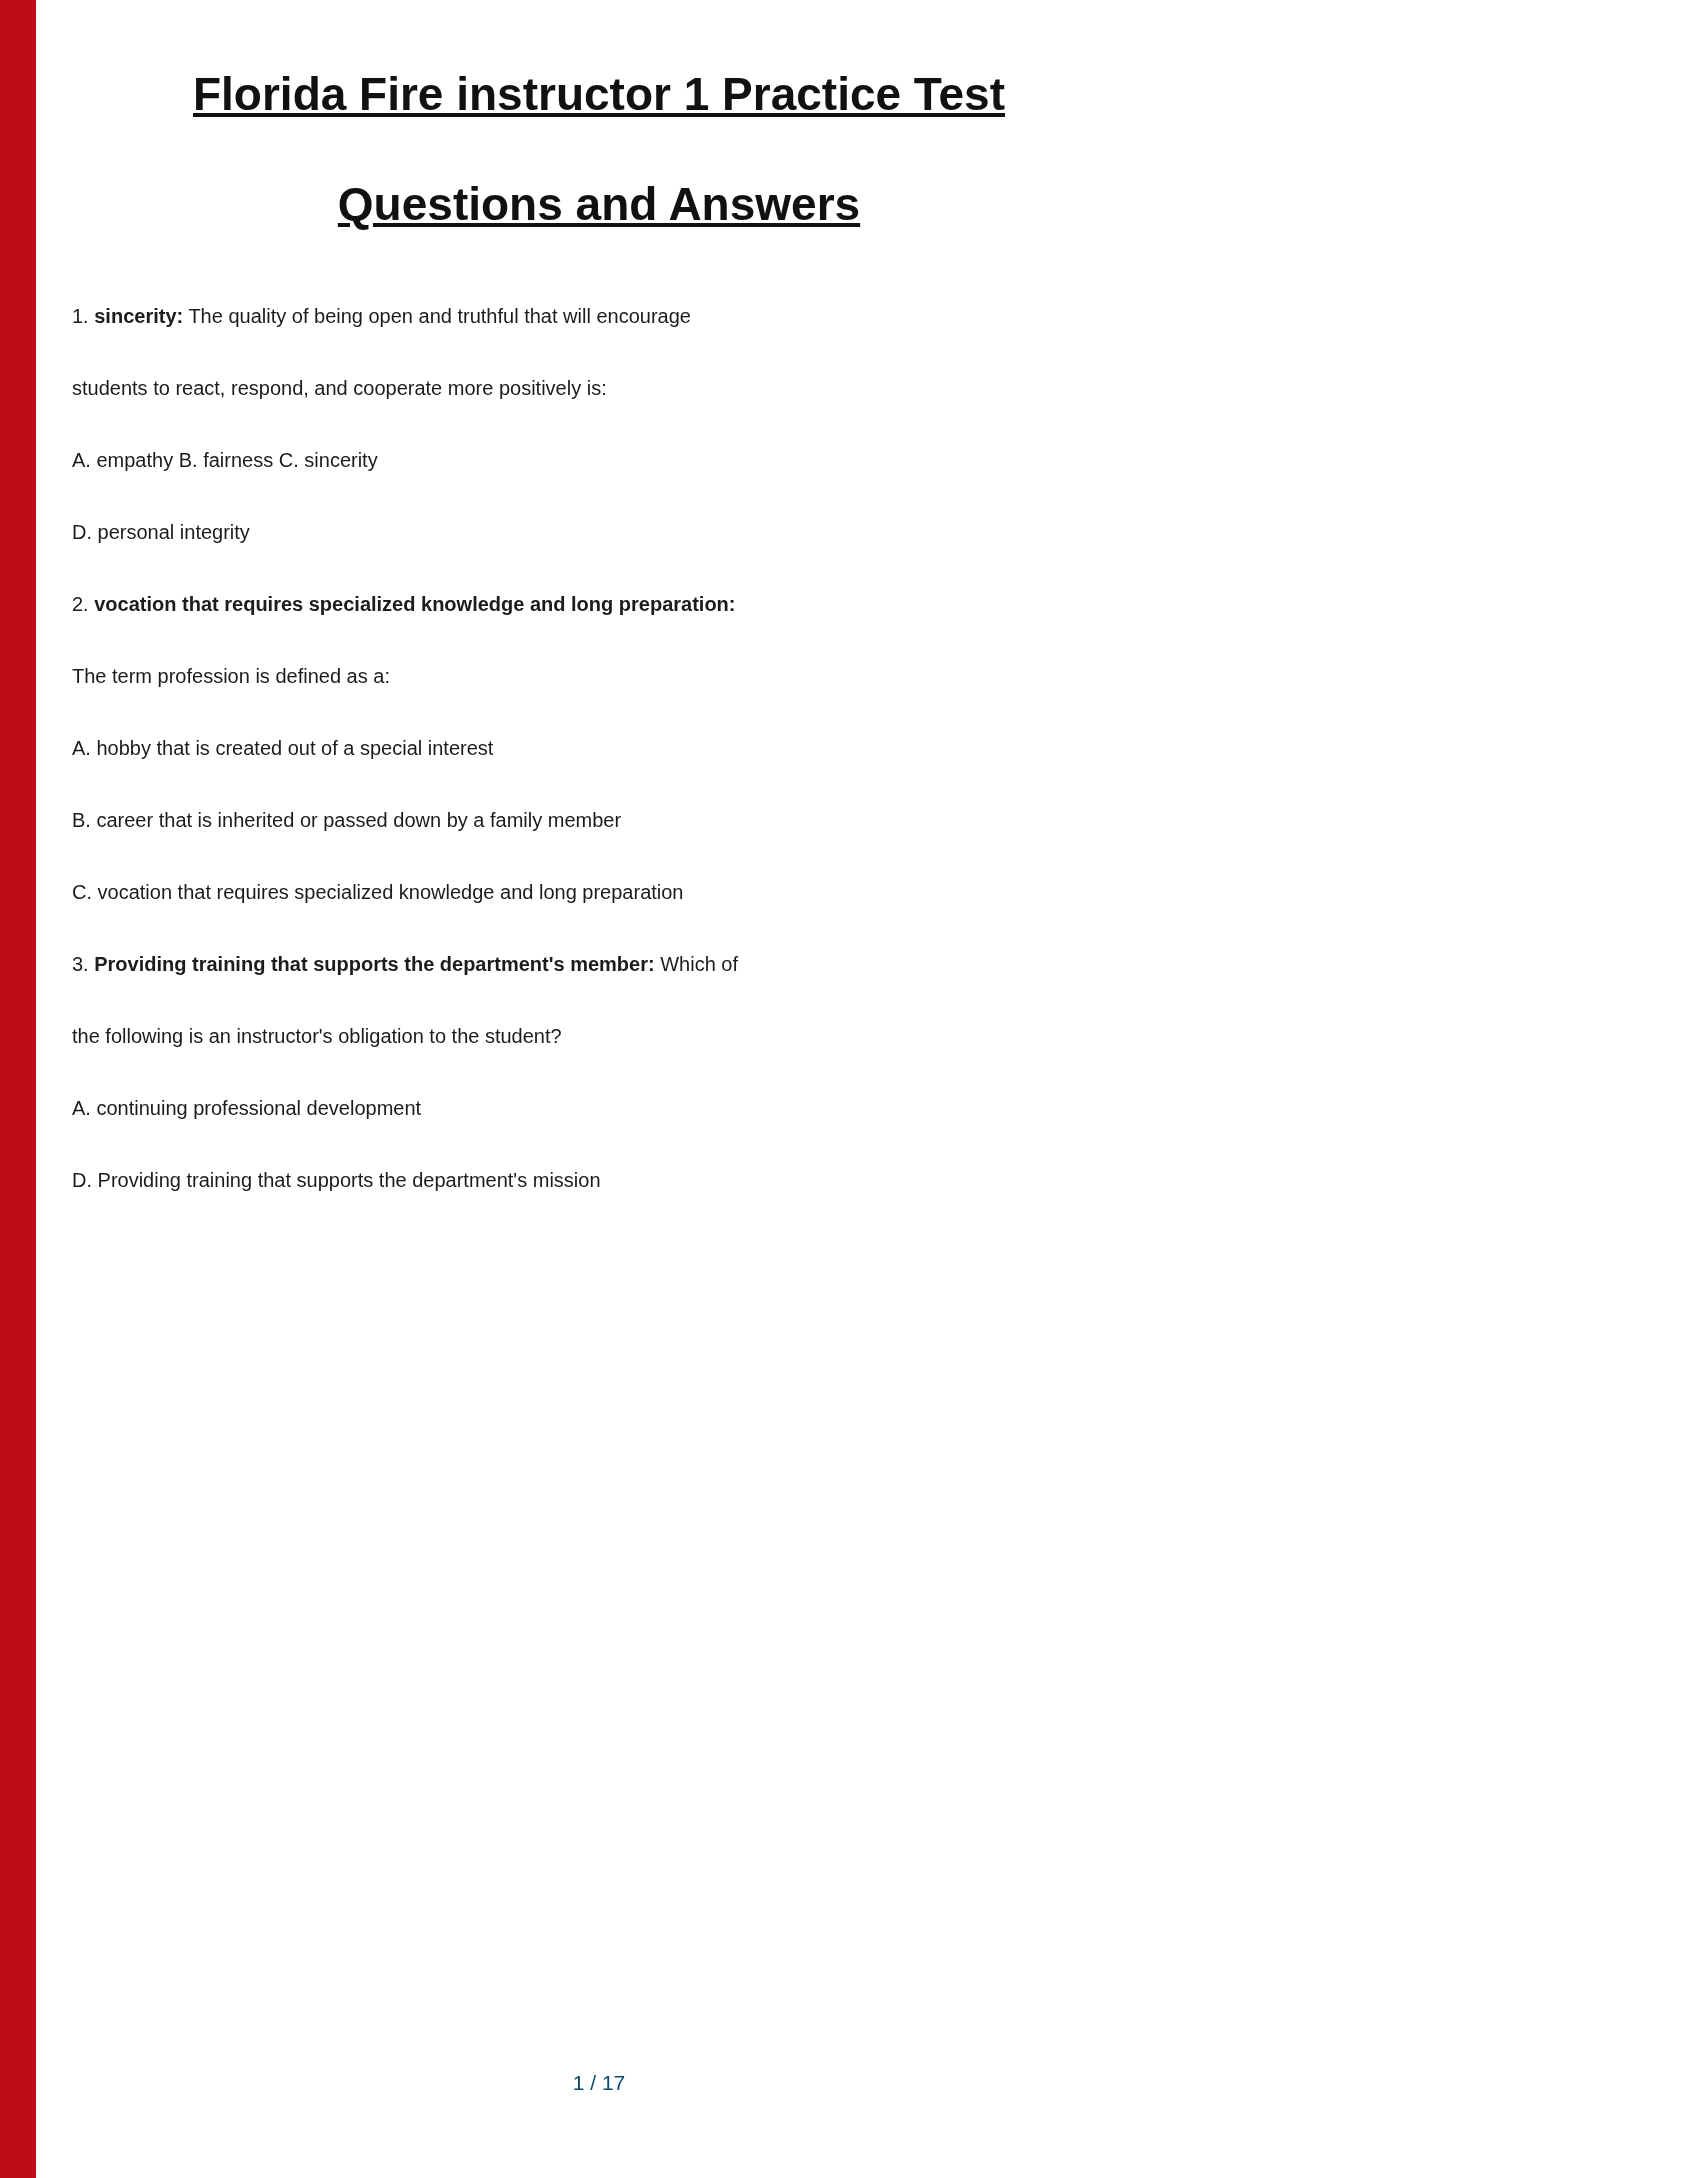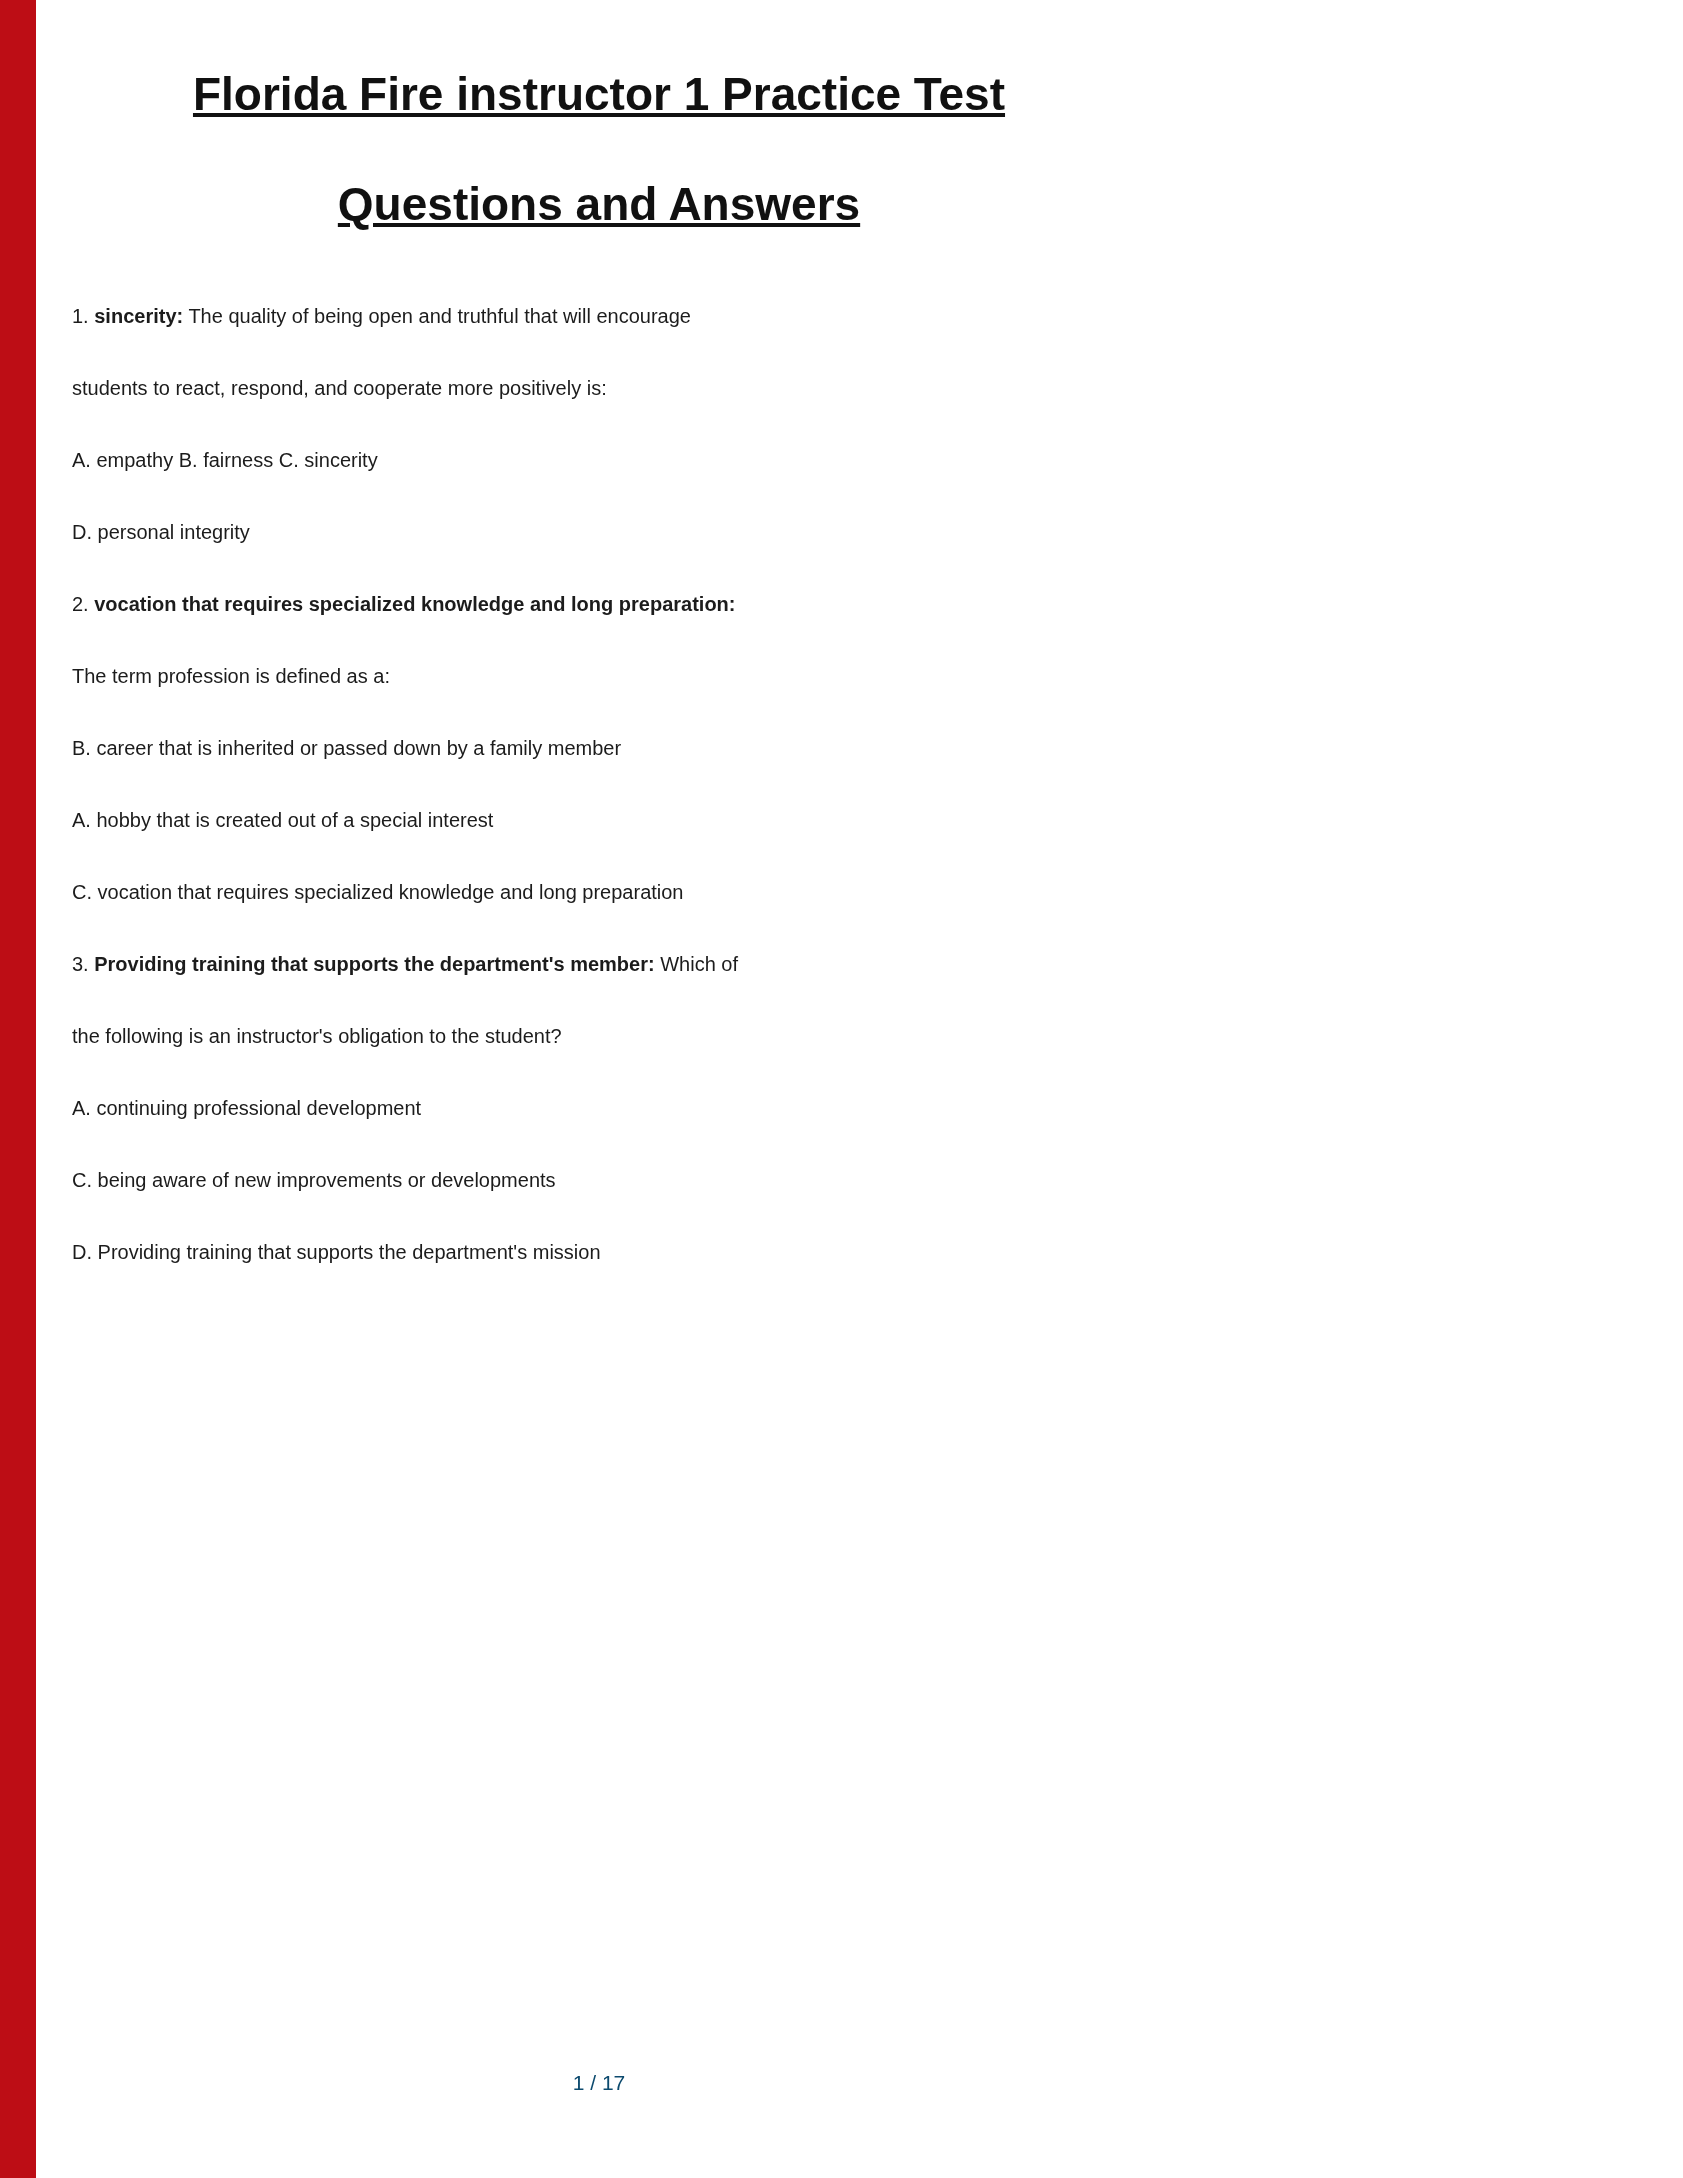--- a/index.html
+++ b/index.html
@@ -76,25 +76,24 @@
   <h1 class="doc-title first">Florida Fire instructor 1 Practice Test</h1>
   <h1 class="doc-title second">Questions and Answers</h1>
 
   <div class="doc-body">
       <p class="line"><span>1. </span><span class="bold">sincerity:</span><span> The quality of being open and truthful that will encourage</span></p>
       <p class="line"><span>students to react, respond, and cooperate more positively is:</span></p>
       <p class="line"><span>A. empathy B. fairness C. sincerity</span></p>
       <p class="line"><span>D. personal integrity</span></p>
       <p class="line"><span>2. </span><span class="bold">vocation that requires specialized knowledge and long preparation:</span></p>
       <p class="line"><span>The term profession is defined as a:</span></p>
+      <p class="line"><span>A. hobby that is created out of a special interest</span></p>
       <p class="line"><span>B. career that is inherited or passed down by a family member</span></p>
-      <p class="line"><span>A. hobby that is created out of a special interest</span></p>
       <p class="line"><span>C. vocation that requires specialized knowledge and long preparation</span></p>
       <p class="line"><span>3. </span><span class="bold">Providing training that supports the department's member:</span><span> Which of</span></p>
       <p class="line"><span>the following is an instructor's obligation to the student?</span></p>
       <p class="line"><span>A. continuing professional development</span></p>
-      <p class="line"><span>C. being aware of new improvements or developments</span></p>
       <p class="line"><span>D. Providing training that supports the department's mission</span></p>
     </div>
 </div>
 
 <div class="page-footer">1 / 17</div>
 
 
 </body></html>

